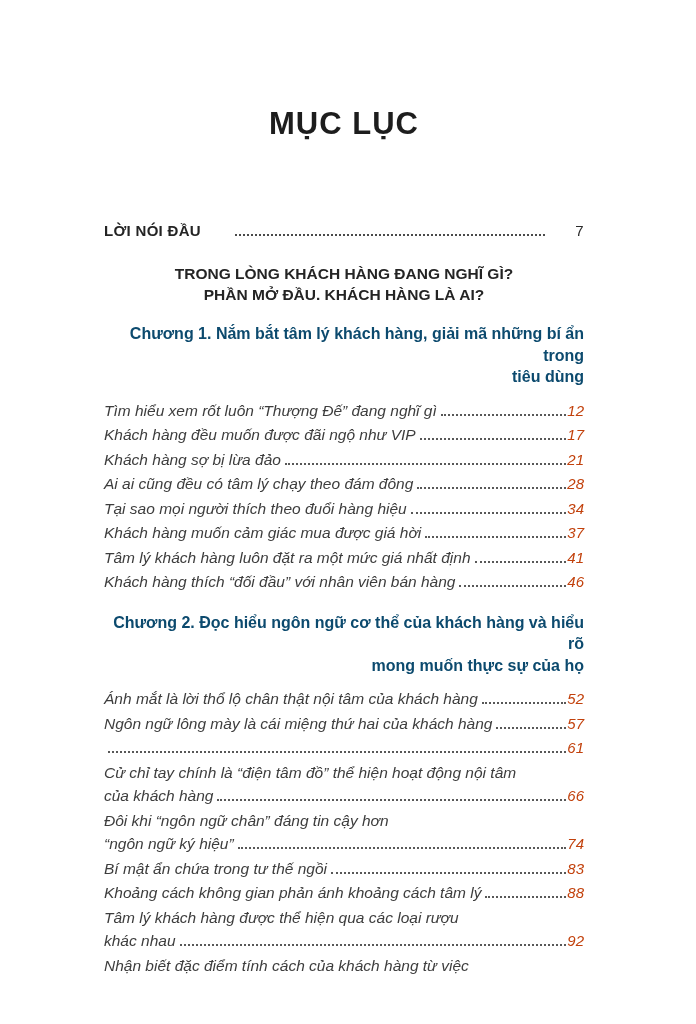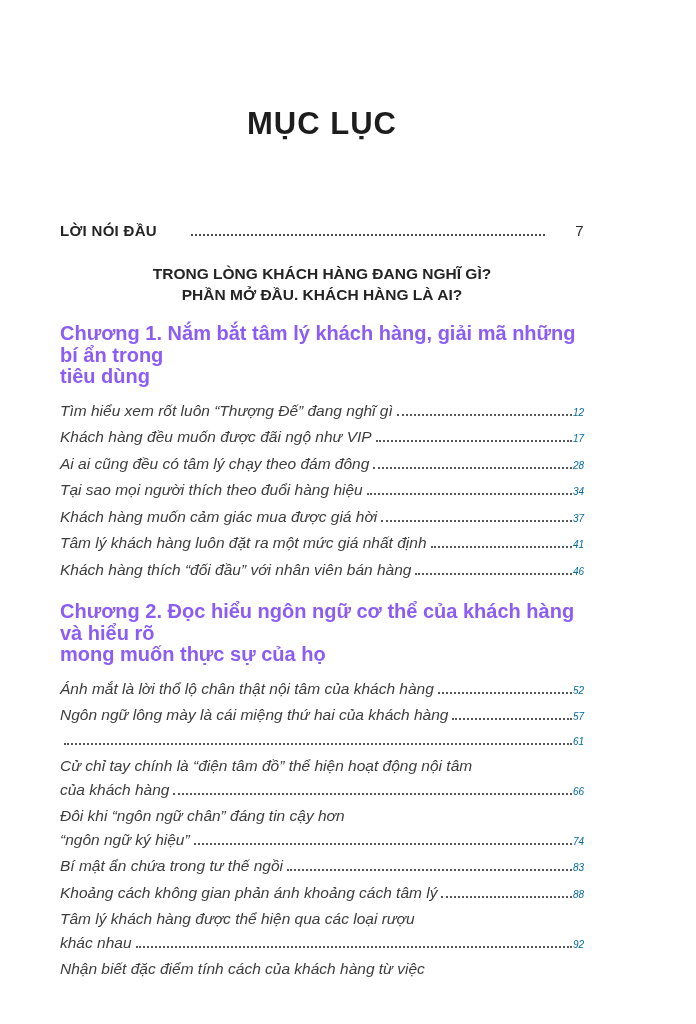--- a/index.html
+++ b/index.html
@@ -7,21 +7,21 @@
   .page {
     position: relative;
     width: 696px;
     height: 1024px;
     margin: 0 auto;
     background: #ffffff;
     font-family: "Liberation Sans", sans-serif;
     color: #242424;
     overflow: hidden;
   }
-  .content { padding: 106px 112px 0 60px; }
+  .content { padding: 106px 112px 0 60px; margin-left: 44px; }
 
   .title {
     text-align: center;
     font-size: 31px;
     font-weight: 800;
     letter-spacing: 1px;
     color: #1d1d1d;
   }
 
   .preface-row {
@@ -47,38 +47,38 @@
     margin-top: 24px;
     text-align: center;
     font-size: 15.5px;
     font-weight: 700;
     line-height: 21px;
     color: #242424;
   }
 
   .chapter-heading {
     margin: 18px auto 11px;
-    text-align: left;
-    font-size: 20px;
+    text-align: right;
+    font-size: 16px;
     font-weight: 700;
     line-height: 21.5px;
-    color: #8b5cf6;
+    color: #0c4a6e;
   }
 
   .entry {
     font-style: italic;
     font-size: 15.5px;
     line-height: 23.5px;
     color: #3d3d3d;
     margin-bottom: 1px;
   }
   .entry-pre {  }
   .entry-main { display: flex; align-items: baseline; }
   .entry .leader { border-bottom: 2px dotted #585858; margin: 0 1px 2px 4px; }
-  .entry-page { font-size: 10px; color: #0369a1; }
+  .entry-page { font-size: 15px; color: #c2410c; }
 </style>
 </head>
 <body>
 
 <div class="page">
   <div class="content">
 
     <h1 class="title">MỤC LỤC</h1>
 
     <div class="preface-row">
@@ -108,20 +108,27 @@
   </div>
 
   <div class="entry">
     <div class="entry-main">
       <span class="entry-text">Khách hàng đều muốn được đãi ngộ như VIP</span>
       <span class="leader"></span>
       <span class="entry-page">17</span>
     </div>
   </div>
 
+  <div class="entry">
+    <div class="entry-main">
+      <span class="entry-text">Khách hàng sợ bị lừa đảo</span>
+      <span class="leader"></span>
+      <span class="entry-page">21</span>
+    </div>
+  </div>
 
   <div class="entry">
     <div class="entry-main">
       <span class="entry-text">Ai ai cũng đều có tâm lý chạy theo đám đông</span>
       <span class="leader"></span>
       <span class="entry-page">28</span>
     </div>
   </div>
 
   <div class="entry">

